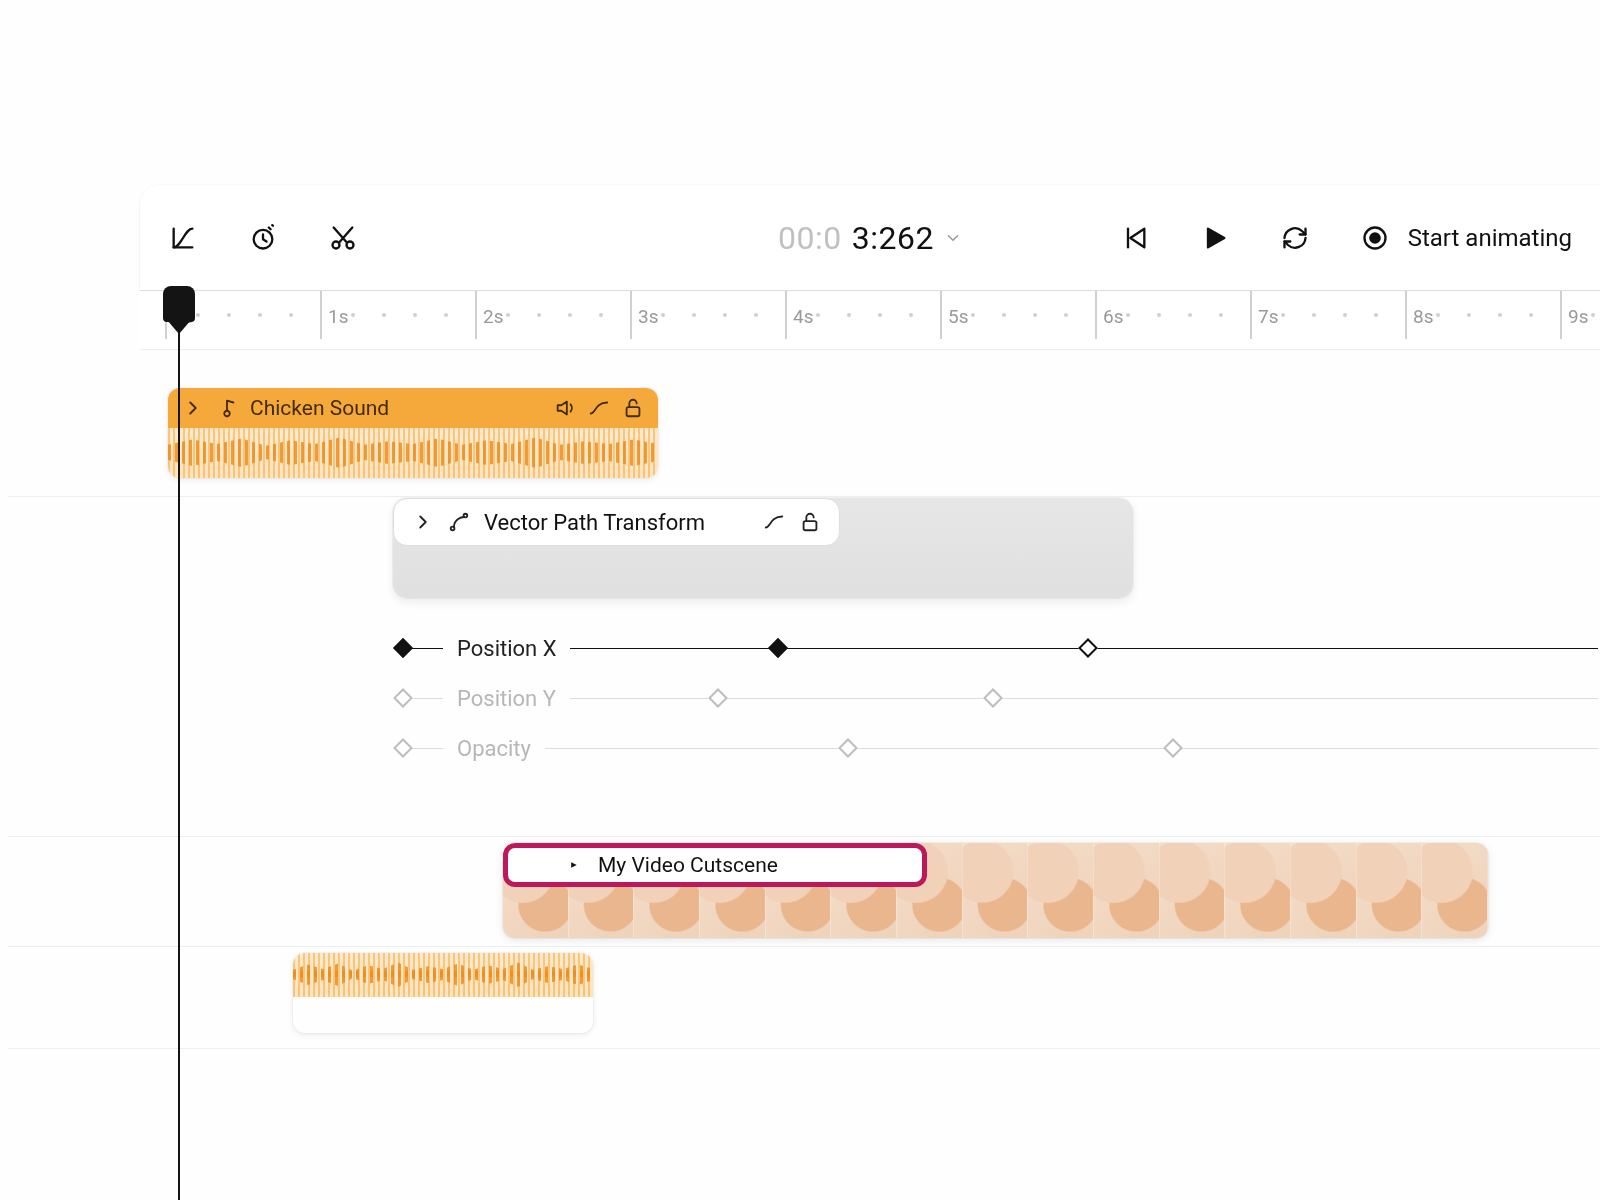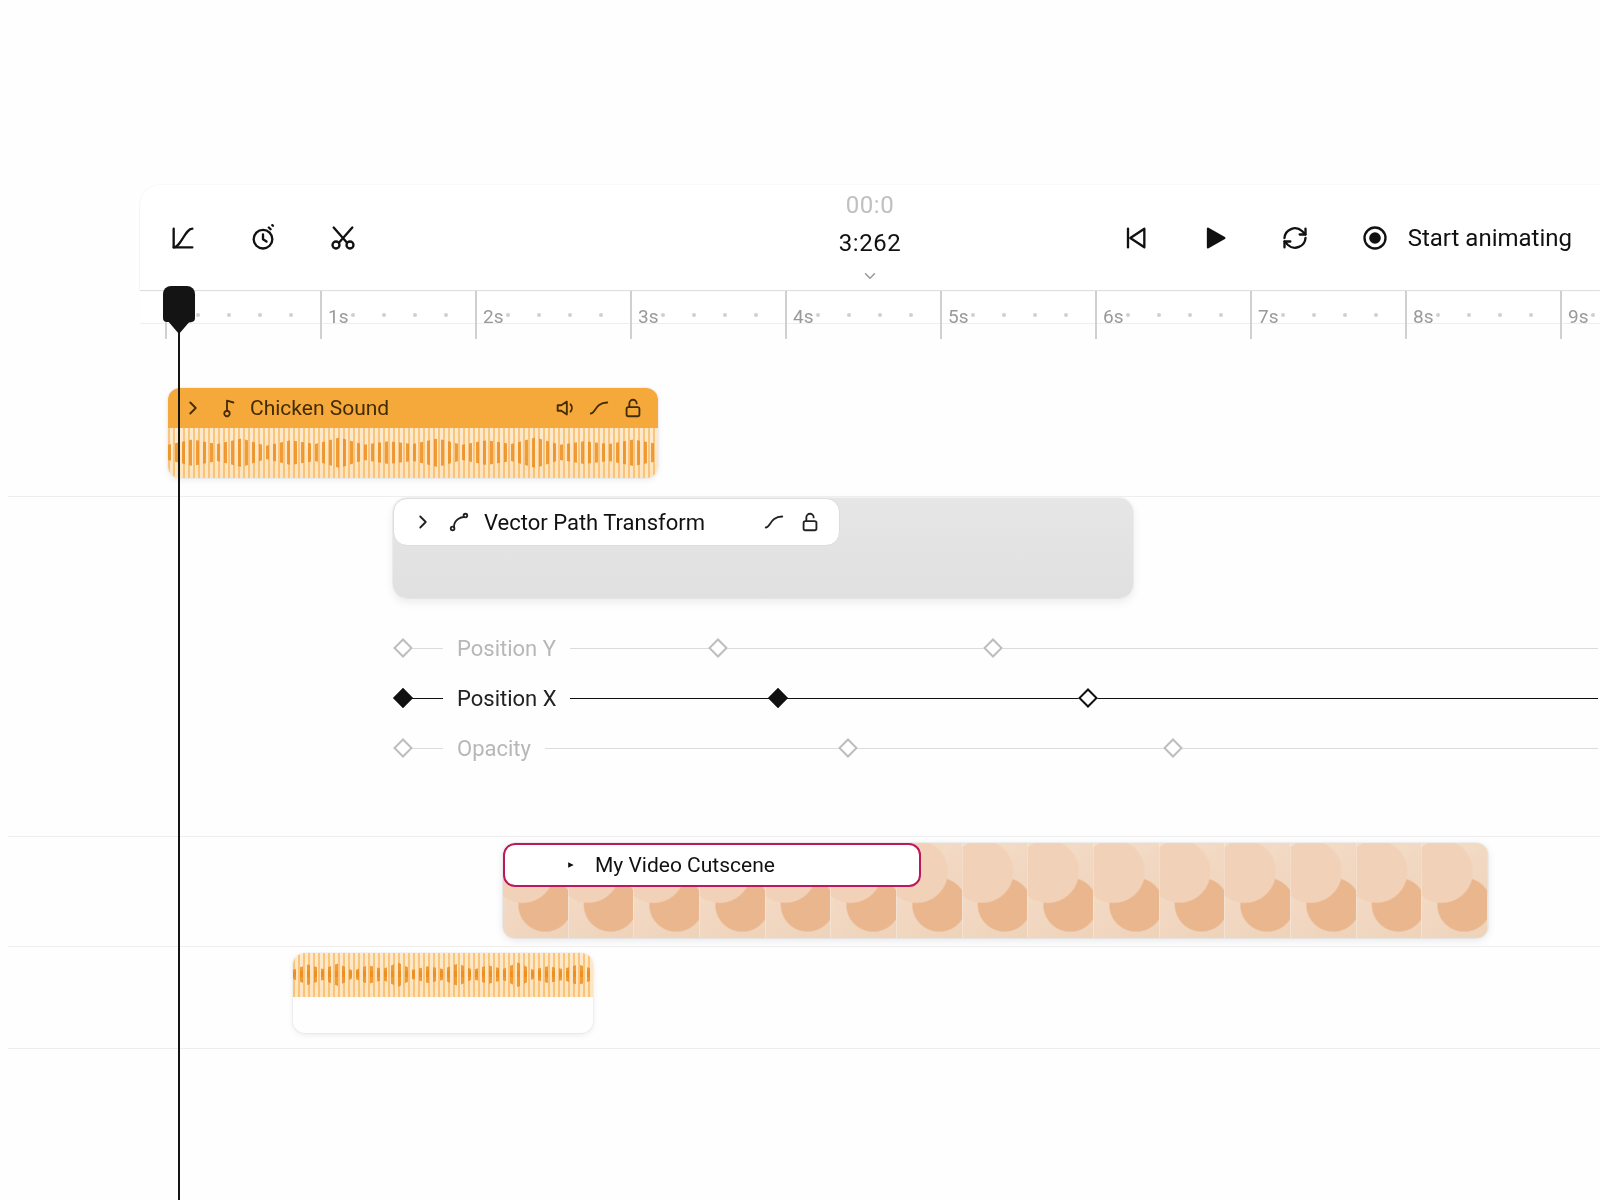--- a/index.html
+++ b/index.html
@@ -30,34 +30,34 @@
   }
   .tool-left { display: flex; gap: 50px; align-items: center; }
   .tool-center {
     position: absolute; left: 0; right: 0;
     display:flex; justify-content:center; align-items:center;
     pointer-events:none;
   }
   .tool-center > * { pointer-events:auto; }
   .time-display {
     display:flex; align-items:center; gap:10px; font-variant-numeric: tabular-nums;
-    font-size: 24px; letter-spacing: 0.5px; flex-direction: column;
+    font-size: 32px; letter-spacing: 0.5px;
   }
   .time-display .faded { color:#c0c0c0; }
   .tool-right {
     margin-left:auto;
     display:flex; align-items:center; gap:50px;
   }
   .start-anim { display:flex; align-items:center; gap:18px; font-size:24px; }
   .ibtn { width:30px; height:30px; display:flex; align-items:center; justify-content:center; cursor:pointer; }
   .ibtn svg { width:28px; height:28px; stroke:#111; stroke-width:2; fill:none; stroke-linecap:round; stroke-linejoin:round; }
 
   
   .ruler-wrap {
-    position:absolute; top:290px; left:140px; right:0; height:34px;
+    position:absolute; top:290px; left:140px; right:0; height:60px;
     background:#fff;
     border-top:1px solid #eee;
     border-bottom:1px solid #eee;
     z-index:15;
   }
   .ruler { position:relative; height:100%; }
   .ruler .major {
     position:absolute; top:0; height:48px; width:2px; background:#d0d0d0;
   }
   .ruler .major .lbl {
@@ -157,21 +157,21 @@
 
   
   .video-clip {
     position:absolute;
     border-radius:12px; overflow:hidden;
     box-shadow: 0 2px 8px rgba(0,0,0,0.10), 0 0 0 1px rgba(0,0,0,0.04);
     background:#e9e9e9;
   }
   .video-clip .hdr-pill {
     position:absolute; top:0; left:0; height:44px; background:#fff;
-    border:2px solid #be185d; border-radius:12px 12px 12px 12px;
+    border:5px solid #be185d; border-radius:12px 12px 12px 12px;
     display:flex; align-items:center; gap:14px; padding:0 18px; font-size:21px; z-index:2;
   }
   .video-clip .frames {
     position:absolute; inset:0;
     display:flex;
   }
   .video-clip .frame {
     flex:1; height:100%;
     background:
       radial-gradient(circle at 30% 30%, #f5c9a8 0 38%, transparent 40%),
@@ -394,34 +394,34 @@
       <span class="ic">
           <svg viewBox="0 0 24 24">
             <rect x="5" y="11" width="14" height="10" rx="2"></rect>
             <path d="M8 11V7a4 4 0 0 1 8 0"></path>
           </svg>
         </span>
     </div>
   </div>
 
   <div class="props" id="props" style="left: 395px; top: 285px; width: 1195px;">
+      <div class="prop-row">
+        <div class="track"></div>
+        <div class="kf kf-initial filled"></div>
+        <div class="label-bg"><span class="label" style="margin: 0px;">Position X</span></div>
+        <div class="kf filled" style="left: 375px;"></div>
+        <div class="kf" style="left: 685px;"></div>
+      </div>
       <div class="prop-row inactive">
         <div class="track"></div>
         <div class="kf kf-initial"></div>
         <div class="label-bg"><span class="label" style="margin: 0px;">Position Y</span></div>
         <div class="kf" style="left: 315px;"></div>
         <div class="kf" style="left: 590px;"></div>
       </div>
-      <div class="prop-row">
-        <div class="track"></div>
-        <div class="kf kf-initial filled"></div>
-        <div class="label-bg"><span class="label" style="margin: 0px;">Position X</span></div>
-        <div class="kf filled" style="left: 375px;"></div>
-        <div class="kf" style="left: 685px;"></div>
-      </div>
       <div class="prop-row inactive">
         <div class="track"></div>
         <div class="kf kf-initial"></div>
         <div class="label-bg"><span class="label" style="margin: 0px;">Opacity</span></div>
         <div class="kf" style="left: 445px;"></div>
         <div class="kf" style="left: 770px;"></div>
       </div>
     </div>
 
   <div class="video-clip" id="vclip" style="left: 495px; top: 505px; width: 985px; height: 95px;">

